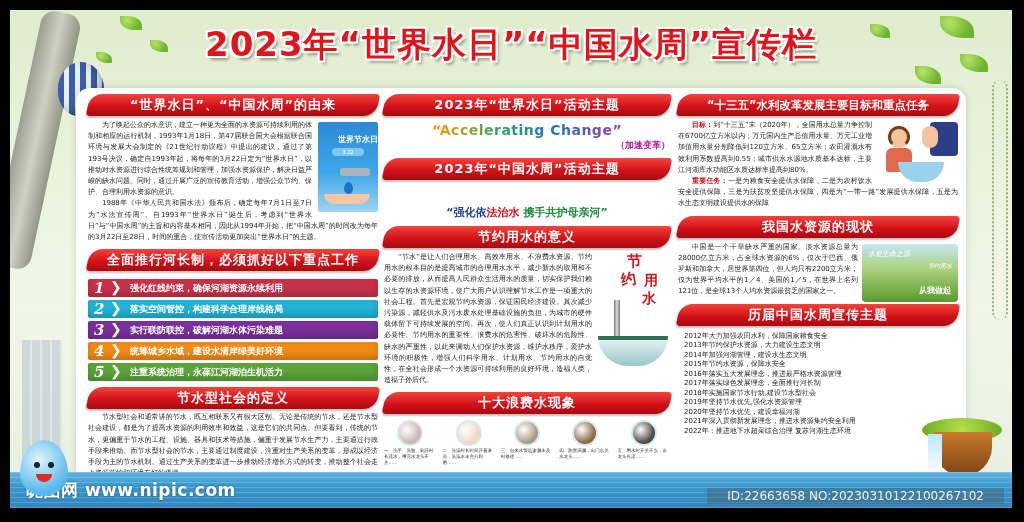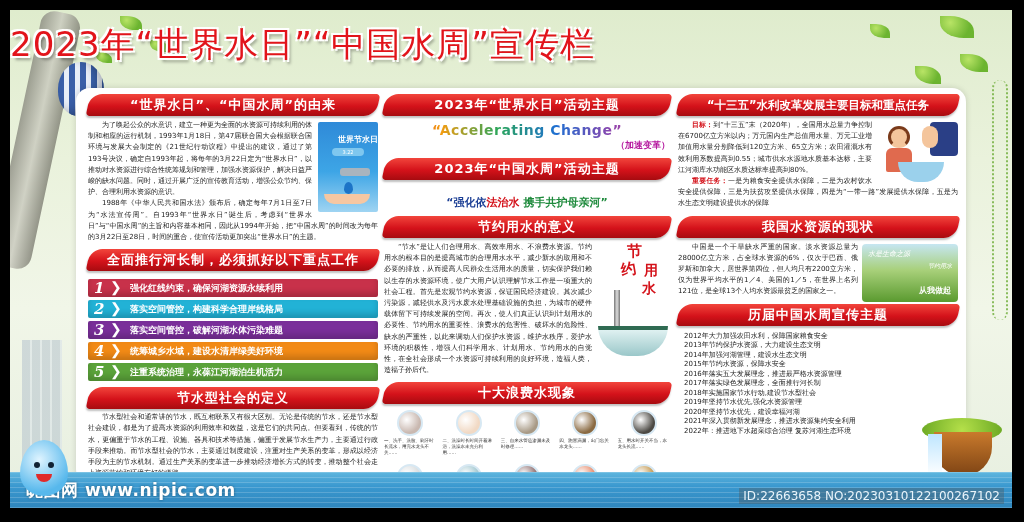--- a/index.html
+++ b/index.html
@@ -11,22 +11,22 @@
   }
   
   .leaf { position: absolute; border-radius: 0 70% 0 70%; background: radial-gradient(circle at 30% 30%, #b4e35a, #5fae1e 70%); opacity: .9; }
   .trunk { position: absolute; left: 6px; top: 0; width: 40px; height: 260px; background: linear-gradient(90deg,#8a8a80,#c9c9be,#7d7d72); transform: rotate(12deg); border-radius: 14px; opacity: .8; }
   .balloon { position: absolute; left: 48px; top: 52px; width: 46px; height: 54px; border-radius: 50% 50% 45% 45%;
     background: repeating-linear-gradient(90deg,#3a5fa8 0 6px,#e8eef8 6px 11px); box-shadow: inset -6px -4px 10px rgba(0,0,0,.25); }
   .balloon2 { position:absolute; left: 158px; top: 80px; width: 14px; height: 16px; border-radius: 50%; background: repeating-linear-gradient(90deg,#8a2d7b 0 3px,#f1d9ee 3px 5px); }
   .vine { position: absolute; right: 4px; top: 70px; width: 16px; height: 240px; border-left: 2px dotted #6fae3a; border-right: 2px dotted #6fae3a; border-radius: 8px; opacity:.8; }
 
   .main-title {
-    position: absolute; left: 0; right: 0; top: 12px; text-align: left;
-    font-family: "DejaVu Sans", sans-serif; font-weight: normal; font-size: 34px; letter-spacing: 1px;
+    position: absolute; left: 0; right: 0; top: 12px; text-align: center;
+    font-family: "DejaVu Sans", sans-serif; font-weight: bold; font-size: 34px; letter-spacing: 1px;
     color: #e2141b; text-shadow: 2px 2px 0 #fff, -2px -2px 0 #fff, 2px -2px 0 #fff, -2px 2px 0 #fff, 3px 4px 3px rgba(0,0,0,.35);
   }
 
   .board { position: absolute; left: 66px; top: 78px; width: 890px; height: 395px; background: #fff; border-radius: 14px; box-shadow: 0 0 6px rgba(0,0,0,.15); }
 
   .col { position: absolute; top: 0; }
   .col-left { left: 12px; width: 290px; }
   .col-mid { left: 308px; width: 286px; }
   .col-right { left: 602px; width: 280px; }
 
@@ -53,21 +53,21 @@
   .poster .hand { position: absolute; left: 6px; top: 72px; width: 46px; height: 10px; background: #f6c7a2; border-radius: 0 0 20px 20px; }
 
   .rule-list { margin-top: 8px; }
   .rule { position: relative; height: 18px; margin-bottom: 3px; border-radius: 2px; color: #fff; font-weight: bold; font-size: 9px; line-height: 18px; padding-left: 42px; box-shadow: inset 0 -4px 6px rgba(0,0,0,.18); }
   .rule .num { position: absolute; left: 6px; top: 0; font-family: "DejaVu Serif", serif; font-style: italic; font-size: 15px; }
   .rule .arr { position: absolute; left: 22px; top: 0; font-size: 14px; line-height: 17px; }
 
   .slogan-en { text-align: center; font-size: 14px; font-weight: bold; margin-top: 6px; letter-spacing: .5px;
     background: linear-gradient(90deg,#d4121a,#f39c12,#2aa65b,#1e6fd1,#8e44ad,#e84393); -webkit-background-clip: text; color: transparent; }
   .slogan-cn-sub { text-align: right; font-size: 9px; font-weight: bold; color: #b5179e; margin-top: 1px; }
-  .slogan-cn { text-align: center; font-size: 11px; font-weight: bold; margin: 15px 0 2px; }
+  .slogan-cn { text-align: center; font-size: 11px; font-weight: bold; margin: 25px 0 2px; }
   .slogan-cn .a { color: #1c3f95; } .slogan-cn .b { color: #d4121a; } .slogan-cn .c { color: #1e8a3c; }
 
   .jieyue { float: right; width: 74px; height: 118px; position: relative; margin: 0 0 0 4px; }
   .jieyue .t1 { position: absolute; right: 28px; top: 0; color: #d4121a; font-weight: bold; font-size: 15px; }
   .jieyue .t2 { position: absolute; right: 34px; top: 18px; color: #d4121a; font-weight: bold; font-size: 15px; transform: rotate(-10deg); }
   .jieyue .t3 { position: absolute; right: 12px; top: 20px; color: #d4121a; font-size: 14px; font-weight: bold; }
   .jieyue .t4 { position: absolute; right: 14px; top: 38px; color: #d4121a; font-size: 14px; font-weight: bold; }
   .jieyue .tap { position: absolute; left: 18px; top: 48px; width: 6px; height: 40px; background: linear-gradient(90deg,#777,#ddd,#777); }
   .jieyue .bowl { position: absolute; left: 2px; bottom: 4px; width: 70px; height: 30px; background: linear-gradient(180deg,#dff1f1,#9ac7c9); border-radius: 0 0 35px 35px; border-top: 4px solid #2f6b52; }
 
@@ -101,21 +101,21 @@
   .droplet .eye { position:absolute; top: 22px; width: 6px; height: 6px; background:#123; border-radius:50%; }
   .droplet .mouth { position:absolute; left: 16px; top: 34px; width: 16px; height: 8px; background:#e02a2a; border-radius: 0 0 10px 10px; }
   .city { position: absolute; left: 12px; top: 330px; width: 40px; height: 120px;
     background: repeating-linear-gradient(90deg,#b9c6cf 0 8px,#d9e2e8 8px 10px); opacity: .6; }
   .island { position: absolute; right: 10px; top: 400px; width: 80px; height: 70px; }
   .island .grass { position:absolute; left:0; top: 8px; width: 80px; height: 24px; border-radius: 50%; background: radial-gradient(circle,#b5e04a,#6aa823); }
   .island .rock { position:absolute; left:12px; top: 22px; width: 58px; height: 44px; background: linear-gradient(180deg,#c97a2c,#7d4314); border-radius: 0 0 30px 30px; }
   .island .fall { position:absolute; left: 6px; top: 24px; width: 14px; height: 42px; background: linear-gradient(180deg,#bfe6ff,#fff); }
 
   .watermark-left { position: absolute; left: 16px; bottom: 6px; color: #fff; font-size: 17px; font-weight: bold; letter-spacing: .5px; text-shadow: 0 0 3px rgba(0,0,0,.4); }
-  .watermark-right { position: absolute; right: 8px; bottom: 4px; color: #e8f4fb; font-size: 12px; background: rgba(80,80,80,.35); padding: 1px 4px; }
+  .watermark-right { position: absolute; right: 8px; bottom: 4px; color: #e8f4fb; font-size: 12px; background: rgba(80,80,80,.35); padding: 1px 20px; }
 </style>
 </head>
 <body>
 
 <div class="canvas">
   <div class="trunk"></div>
   <div class="balloon"></div>
   <div class="balloon2"></div>
   <div class="leaf" style="left:110px;top:6px;width:22px;height:14px;"></div>
   <div class="leaf" style="left:140px;top:30px;width:18px;height:12px;"></div>
@@ -146,21 +146,21 @@
         <p class="para">为了唤起公众的水意识，建立一种更为全面的水资源可持续利用的体制和相应的运行机制，1993年1月18日，第47届联合国大会根据联合国环境与发展大会制定的《21世纪行动议程》中提出的建议，通过了第193号决议，确定自1993年起，将每年的3月22日定为“世界水日”，以推动对水资源进行综合性统筹规划和管理，加强水资源保护，解决日益严峻的缺水问题。同时，通过开展广泛的宣传教育活动，增强公众节约、保护、合理利用水资源的意识。</p>
         <p class="para">1988年《中华人民共和国水法》颁布后，确定每年7月1日至7日为“水法宣传周”。自1993年“世界水日”诞生后，考虑到“世界水日”与“中国水周”的主旨和内容基本相同，因此从1994年开始，把“中国水周”的时间改为每年的3月22日至28日，时间的重合，使宣传活动更加突出“世界水日”的主题。</p>
       </div>
 
       <div class="banner">
           <span>全面推行河长制，必须抓好以下重点工作</span>
         </div>
       <div class="rule-list" id="ruleList">
           <div class="rule" style="background: linear-gradient(rgb(200, 49, 74), rgb(200, 49, 74));"><span class="num">1</span><span class="arr">❯</span><span>强化红线约束，确保河湖资源永续利用</span></div>
           <div class="rule" style="background: linear-gradient(rgb(34, 178, 214), rgb(34, 178, 214));"><span class="num">2</span><span class="arr">❯</span><span>落实空间管控，构建科学合理岸线格局</span></div>
-          <div class="rule" style="background: linear-gradient(rgb(122, 47, 154), rgb(122, 47, 154));"><span class="num">3</span><span class="arr">❯</span><span>落实空间管控，破解河湖水体污染难题</span></div>
+          <div class="rule" style="background: linear-gradient(rgb(122, 47, 154), rgb(122, 47, 154));"><span class="num">3</span><span class="arr">❯</span><span>实行联防联控，破解河湖水体污染难题</span></div>
           <div class="rule" style="background: linear-gradient(rgb(242, 138, 22), rgb(242, 138, 22));"><span class="num">4</span><span class="arr">❯</span><span>统筹城乡水域，建设水清岸绿美好环境</span></div>
           <div class="rule" style="background: linear-gradient(rgb(91, 163, 58), rgb(91, 163, 58));"><span class="num">5</span><span class="arr">❯</span><span>注重系统治理，永葆江河湖泊生机活力</span></div>
         </div>
 
       <div class="banner">
           <span>节水型社会的定义</span>
         </div>
       <p class="para" style="margin-top:3px;">节水型社会和通常讲的节水，既互相联系又有很大区别。无论是传统的节水，还是节水型社会建设，都是为了提高水资源的利用效率和效益，这是它们的共同点。但要看到，传统的节水，更偏重于节水的工程、设施、器具和技术等措施，偏重于发展节水生产力，主要通过行政手段来推动。而节水型社会的节水，主要通过制度建设，注重对生产关系的变革，形成以经济手段为主的节水机制。通过生产关系的变革进一步推动经济增长方式的转变，推动整个社会走上资源节约和环境友好的道路。</p>
     </div>
 

